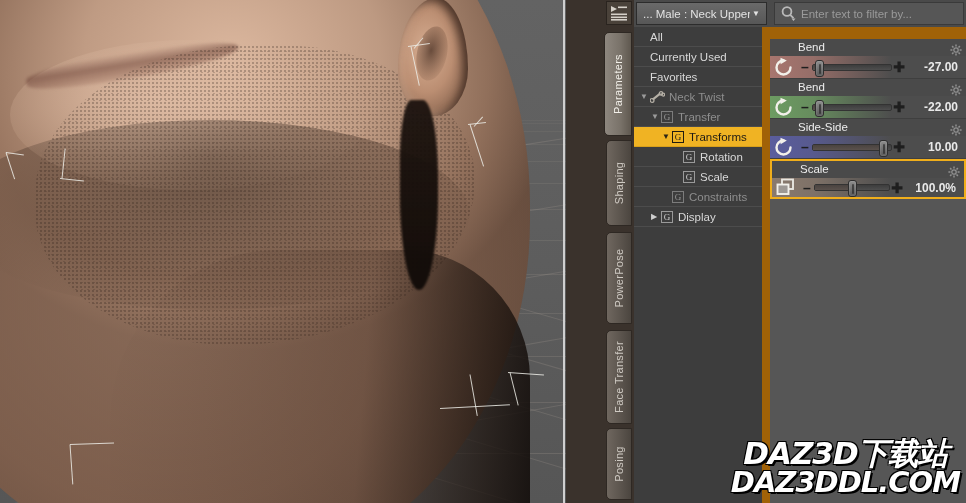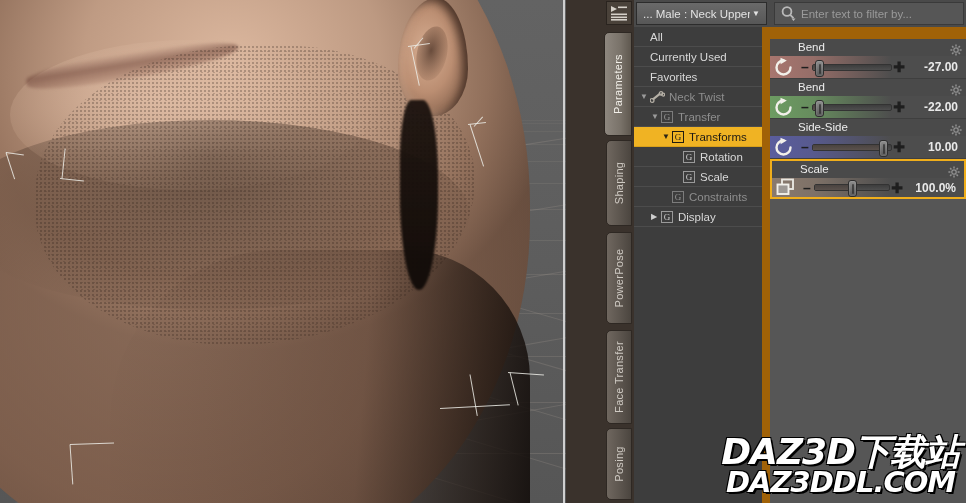--- a/index.html
+++ b/index.html
@@ -251,21 +251,21 @@
   
   #wm {
     position: absolute; right: 6px; bottom: 6px;
     text-align: center; line-height: .96;
     font-family: "DejaVu Sans", sans-serif;
     font-weight: bold; font-style: italic;
     color: #ffffff;
     text-shadow: 2px 2px 0 #000, -1px -1px 0 #000, 1px -1px 0 #000, -1px 1px 0 #000;
     pointer-events: none;
   }
-  #wm .l1 { font-size: 36px; letter-spacing: -1px; }
+  #wm .l1 { font-size: 31px; letter-spacing: -1px; }
   #wm .l2 { font-size: 29px; letter-spacing: -1px; }
 </style>
 </head>
 <body>
 
 <div id="app">
 
   <div id="viewport">
     <div class="vp-bg"></div>
     <div class="grid-floor" id="gridfloor">

